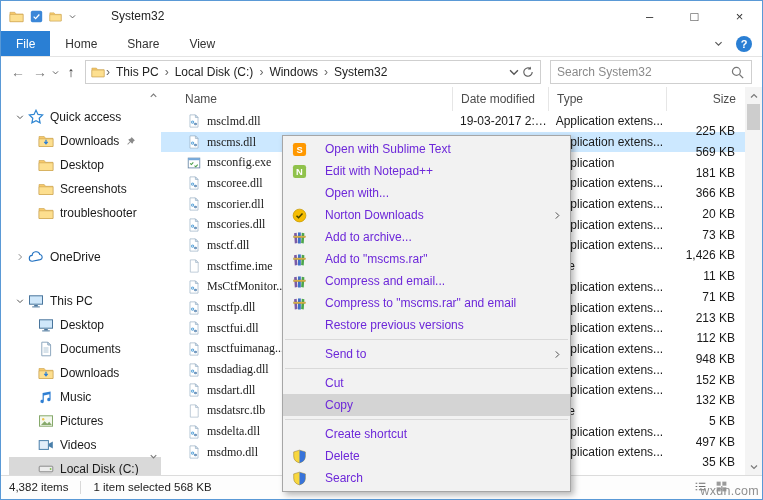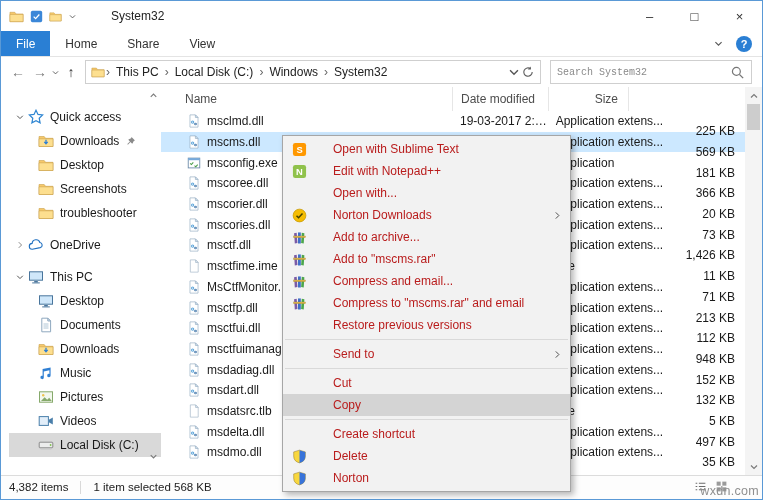--- a/index.html
+++ b/index.html
@@ -33,32 +33,32 @@
   .addressbar { position:absolute; top:56px; left:0; right:0; height:30px; display:flex; align-items:center; padding:0 6px; background:#fff; }
   .nav { width:22px; text-align:center; font-size:14px; color:#7a7a7a; cursor:default; }
   .nav.up { color:#333; }
   .icon.tiny svg { width:9px; height:9px; }
   .address-box { flex:1; height:24px; border:1px solid #cfcfcf; background:#fff; display:flex; align-items:center; padding:0 5px; margin-left:3px; }
   .address-box .icon svg { width:14px; height:14px; }
   .crumbs { display:flex; align-items:center; flex:1; overflow:hidden; white-space:nowrap; }
   .crumb { padding:0 5px; color:#222; }
   .crumb-sep { color:#666; font-size:12px; padding:0 1px; }
   .search-box { width:202px; height:24px; border:1px solid #cfcfcf; background:#fff; display:flex; align-items:center; margin-left:9px; margin-right:4px; padding:0 6px; }
-  .search-box input { border:none; outline:none; flex:1; min-width:0; font-size:10px; font-family:Liberation Mono, monospace; color:#333; background:transparent; }
+  .search-box input { border:none; outline:none; flex:1; min-width:0; font-size:12px; font-family:Liberation Sans, sans-serif; color:#333; background:transparent; }
   .search-box input::placeholder { color:#8a8a8a; }
 
   
   .content { position:absolute; top:86px; left:0; right:0; height:388px; display:flex; background:#fff; }
 
   
   .sidebar { width:160px; position:relative; overflow:hidden; }
   .sb-items { padding-top:18px;padding-left:8px; }
   .sb-item { height:24px; display:flex; align-items:center; padding-left:4px; white-space:nowrap; }
   .sb-item.lvl1 { padding-left:28px; }
-  .sb-item.gap { margin-top:8px; }
+  .sb-item.gap { margin-top:20px; }
   .sb-item.selected { background:#d9d9d9; }
   .icon.expander { width:14px; }
   .icon.expander svg { width:10px; height:10px; }
   .sb-icon { width:17px; margin-right:6px; }
   .sb-icon svg { width:16px; height:16px; }
   .sb-label { overflow:hidden; }
   .icon.pin { margin-left:6px; }
   .icon.pin svg { width:11px; height:11px; }
   .sb-scroll { position:absolute; right:1px; top:2px; bottom:2px; width:13px; }
   .sb-scroll .sarr { position:absolute; left:0; width:13px; height:13px; }
@@ -69,42 +69,42 @@
   .filearea { flex:1; position:relative; background:#fff; }
   .fheader { display:flex; height:24px; align-items:center; color:#4d4d4d; }
   .fh { height:100%; display:flex; align-items:center; padding-left:8px; border-right:1px solid #e6e6e6; }
   .fh.first { padding-left:24px; }
   .fh.right { justify-content:flex-end; padding-right:10px; }
   .c-name { width:292px; } .c-date { width:96px; } .c-type { width:118px; } .c-size { width:80px; }
   .frows { position:absolute; top:24px; left:0; right:17px; bottom:0; overflow:hidden; }
   .frow { display:flex; height:20.7px; align-items:center; }
   .frow.selected { background:#cce8ff; }
   .fc { padding-left:8px; white-space:nowrap; overflow:hidden; text-overflow:ellipsis; color:#1a1a1a; }
-  .fc.name { display:flex; align-items:center; padding-left:26px; gap:6px; }
+  .fc.name { display:flex; align-items:center; padding-left:26px; gap:6px;font-family:Liberation Serif, serif; }
   .fc.size { text-align:right; padding-right:10px;margin-top:20px; }
   .fic svg { width:14px; height:14px; }
   .vscroll { position:absolute; right:0; top:0; bottom:0; width:17px; background:#f4f4f4; }
   .vscroll .sarr { position:absolute; left:1px; width:15px; height:15px; }
   .vscroll .s-top { top:1px; } .vscroll .s-bot { bottom:1px; }
   .vscroll .sarr svg { width:12px; height:12px; }
   .thumb { position:absolute; left:2px; top:17px; width:13px; height:26px; background:#cdcdcd; }
 
   
   .statusbar { position:absolute; top:474px; left:0; right:0; bottom:0; border-top:1px solid #dcdcdc; background:#fdfdfd; display:flex; align-items:flex-start; padding:5px 0 0 8px; font-size:11.5px; color:#222; }
   .sb-sep { width:1px; height:13px; background:#d9d9d9; margin:0 12px; }
   .view-toggles { position:absolute; right:34px; top:4px; display:flex; gap:8px; }
   .view-toggles .icon svg { width:13px; height:13px; }
 
   
   .context-menu { position:absolute; left:281px; top:134px; width:289px; background:#f2f2f2; border:1px solid #a6a6a6; box-shadow:3px 3px 6px rgba(0,0,0,.28); padding:2px 0; z-index:40; }
   .cm-item { height:22px; display:flex; align-items:center; padding:0 7px 0 6px; }
   .cm-item.highlight { background:#d4d4d4; }
   .cm-ic { width:20px; display:inline-flex; justify-content:center; }
   .cm-ic svg { width:15px; height:15px; }
-  .cm-label { margin-left:24px; color:#b91c1c; white-space:nowrap; }
+  .cm-label { margin-left:16px; color:#6d28d9; white-space:nowrap; }
   .icon.cm-arrow { margin-left:auto; }
   .icon.cm-arrow svg { width:11px; height:11px; }
   .cm-sep { height:1px; background:#d9d9d9; margin:3px 2px; }
 
   .watermark { position:absolute; right:3px; bottom:1px; color:#8f8f8f; font-size:12.5px; letter-spacing:.3px; z-index:60; }
 </style>
 </head>
 <body>
 
 <div class="window">
@@ -371,20 +371,21 @@
             <svg viewBox="0 0 16 16">
               <path d="M4 6l4 4 4-4" fill="none" stroke="#7a7a7a" stroke-width="1.6"></path>
             </svg>
           </span>
       </div>
     </div>
     <div class="filearea">
       <div class="fheader">
           <div class="fh c-name first">Name</div>
           <div class="fh c-date">Date modified</div>
+          <div class="fh c-type">Type</div>
           <div class="fh c-size right">Size</div>
         </div>
       <div class="frows">
           <div class="frow">
             <div class="fc name c-name">
               <span class="icon fic">
                 <svg viewBox="0 0 16 16">
                   <path d="M3.4 1h6.2l3 3v11H3.4z" fill="#fff" stroke="#9ab0c4" stroke-width=".8"></path>
                   <path d="M9.6 1l3 3h-3z" fill="#dce9f5" stroke="#9ab0c4" stroke-width=".8"></path>
                   <circle cx="6.4" cy="9.2" r="1.9" fill="#62a8dc"></circle>
@@ -832,18 +833,18 @@
         </span>
         <span class="cm-label">Delete</span>
       </div>
       <div class="cm-item">
         <span class="icon cm-ic">
           <svg viewBox="0 0 16 16">
             <path d="M8 1.2l6.2 1.9v4.6c0 3.9-2.6 6.3-6.2 7.1-3.6-.8-6.2-3.2-6.2-7.1V3.1z" fill="#f8d73e" stroke="#8a6d1a" stroke-width=".5"></path>
             <path d="M8 1.2l6.2 1.9v4.6c0 3.9-2.6 6.3-6.2 7.1z" fill="#3873d9"></path>
           </svg>
         </span>
-        <span class="cm-label">Norton</span>
+        <span class="cm-label">Search</span>
       </div>
     </div>
 
   <div class="watermark">wxdn.com</div>
 </div>
 
 </body></html>

